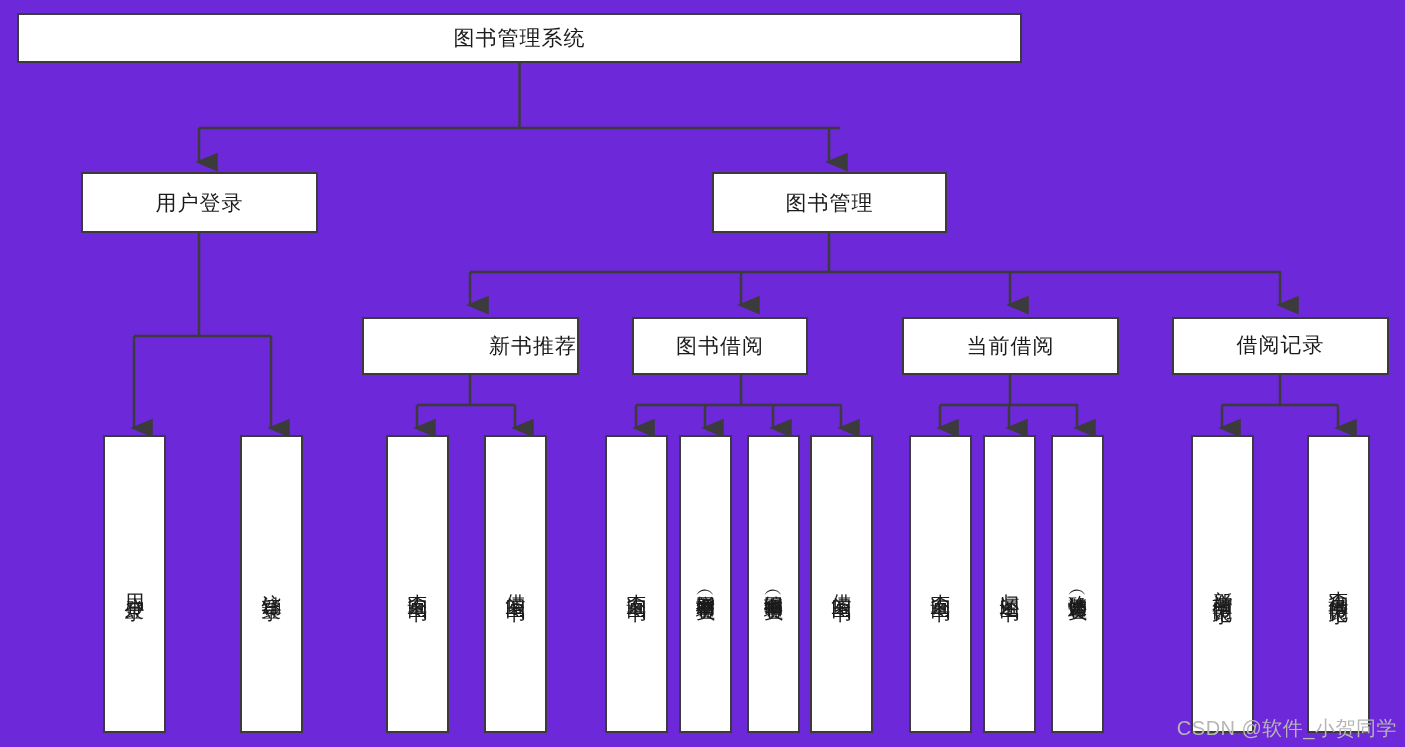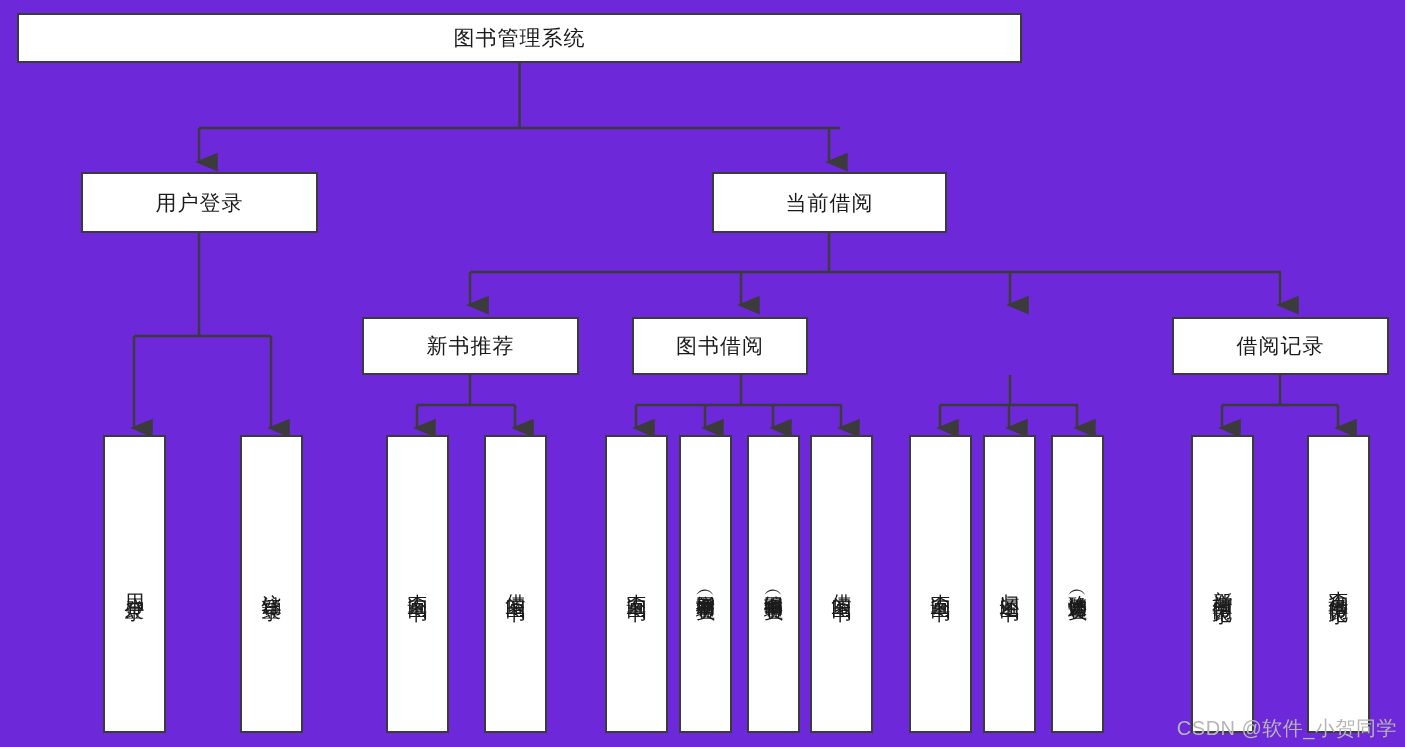--- a/index.html
+++ b/index.html
@@ -122,30 +122,33 @@
   </svg>
 
   <div class="node horiz" style="left:17px; top:13px; width:1005px; height:50px;">
     <span>图书管理系统</span>
   </div>
 
   <div class="node horiz" style="left:81px; top:172px; width:237px; height:61px;">
     <span>用户登录</span>
   </div>
   <div class="node horiz" style="left:712px; top:172px; width:235px; height:61px;">
-    <span>当前借阅</span>
+    <span>图书管理</span>
   </div>
 
-  <div class="node horiz" style="left:362px; top:317px; width:217px; height:58px;">
+  <div class="node horiz" style="left:362px; top:317px; width:217px; height:58px;justify-content:flex-end;">
     <span>新书推荐</span>
   </div>
   <div class="node horiz" style="left:632px; top:317px; width:176px; height:58px;">
     <span>图书借阅</span>
   </div>
-  <div class="node horiz" style="left:1172px; top:317px; width:217px; height:58px;">
+  <div class="node horiz" style="left:902px; top:317px; width:217px; height:58px;">
+    <span>当前借阅</span>
+  </div>
+  <div class="node horiz" style="left:1172px; top:317px; width:217px; height:58px;font-family:Liberation Serif, serif;">
     <span>借阅记录</span>
   </div>
 
   <div class="node vert" style="left:103px; top:435px; width:63px; height:298px;">
     <span class="vlabel">用户登录</span>
   </div>
   <div class="node vert" style="left:240px; top:435px; width:63px; height:298px;">
     <span class="vlabel">注销登录</span>
   </div>
 

